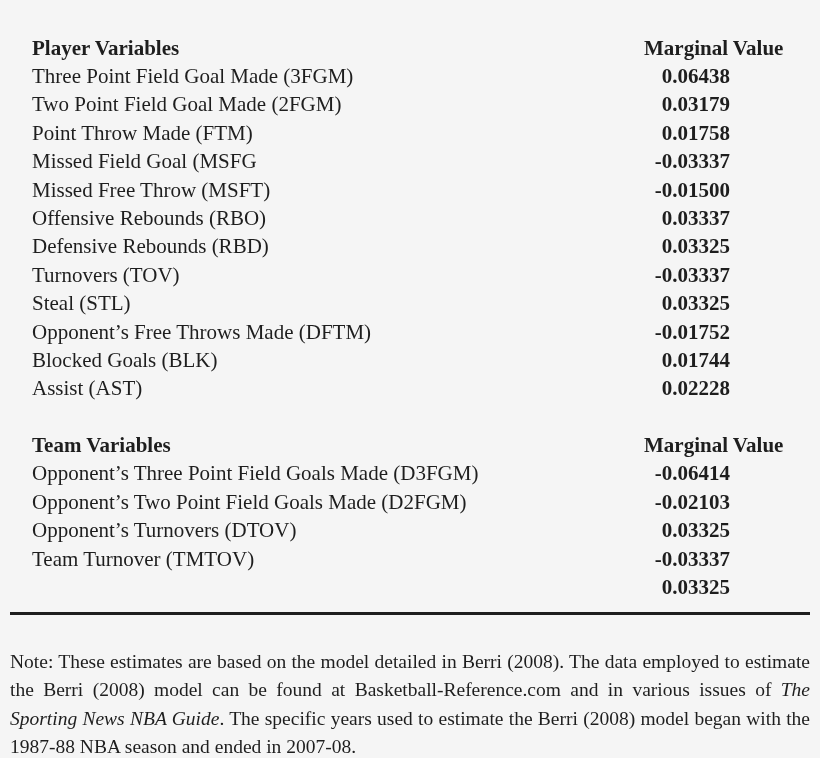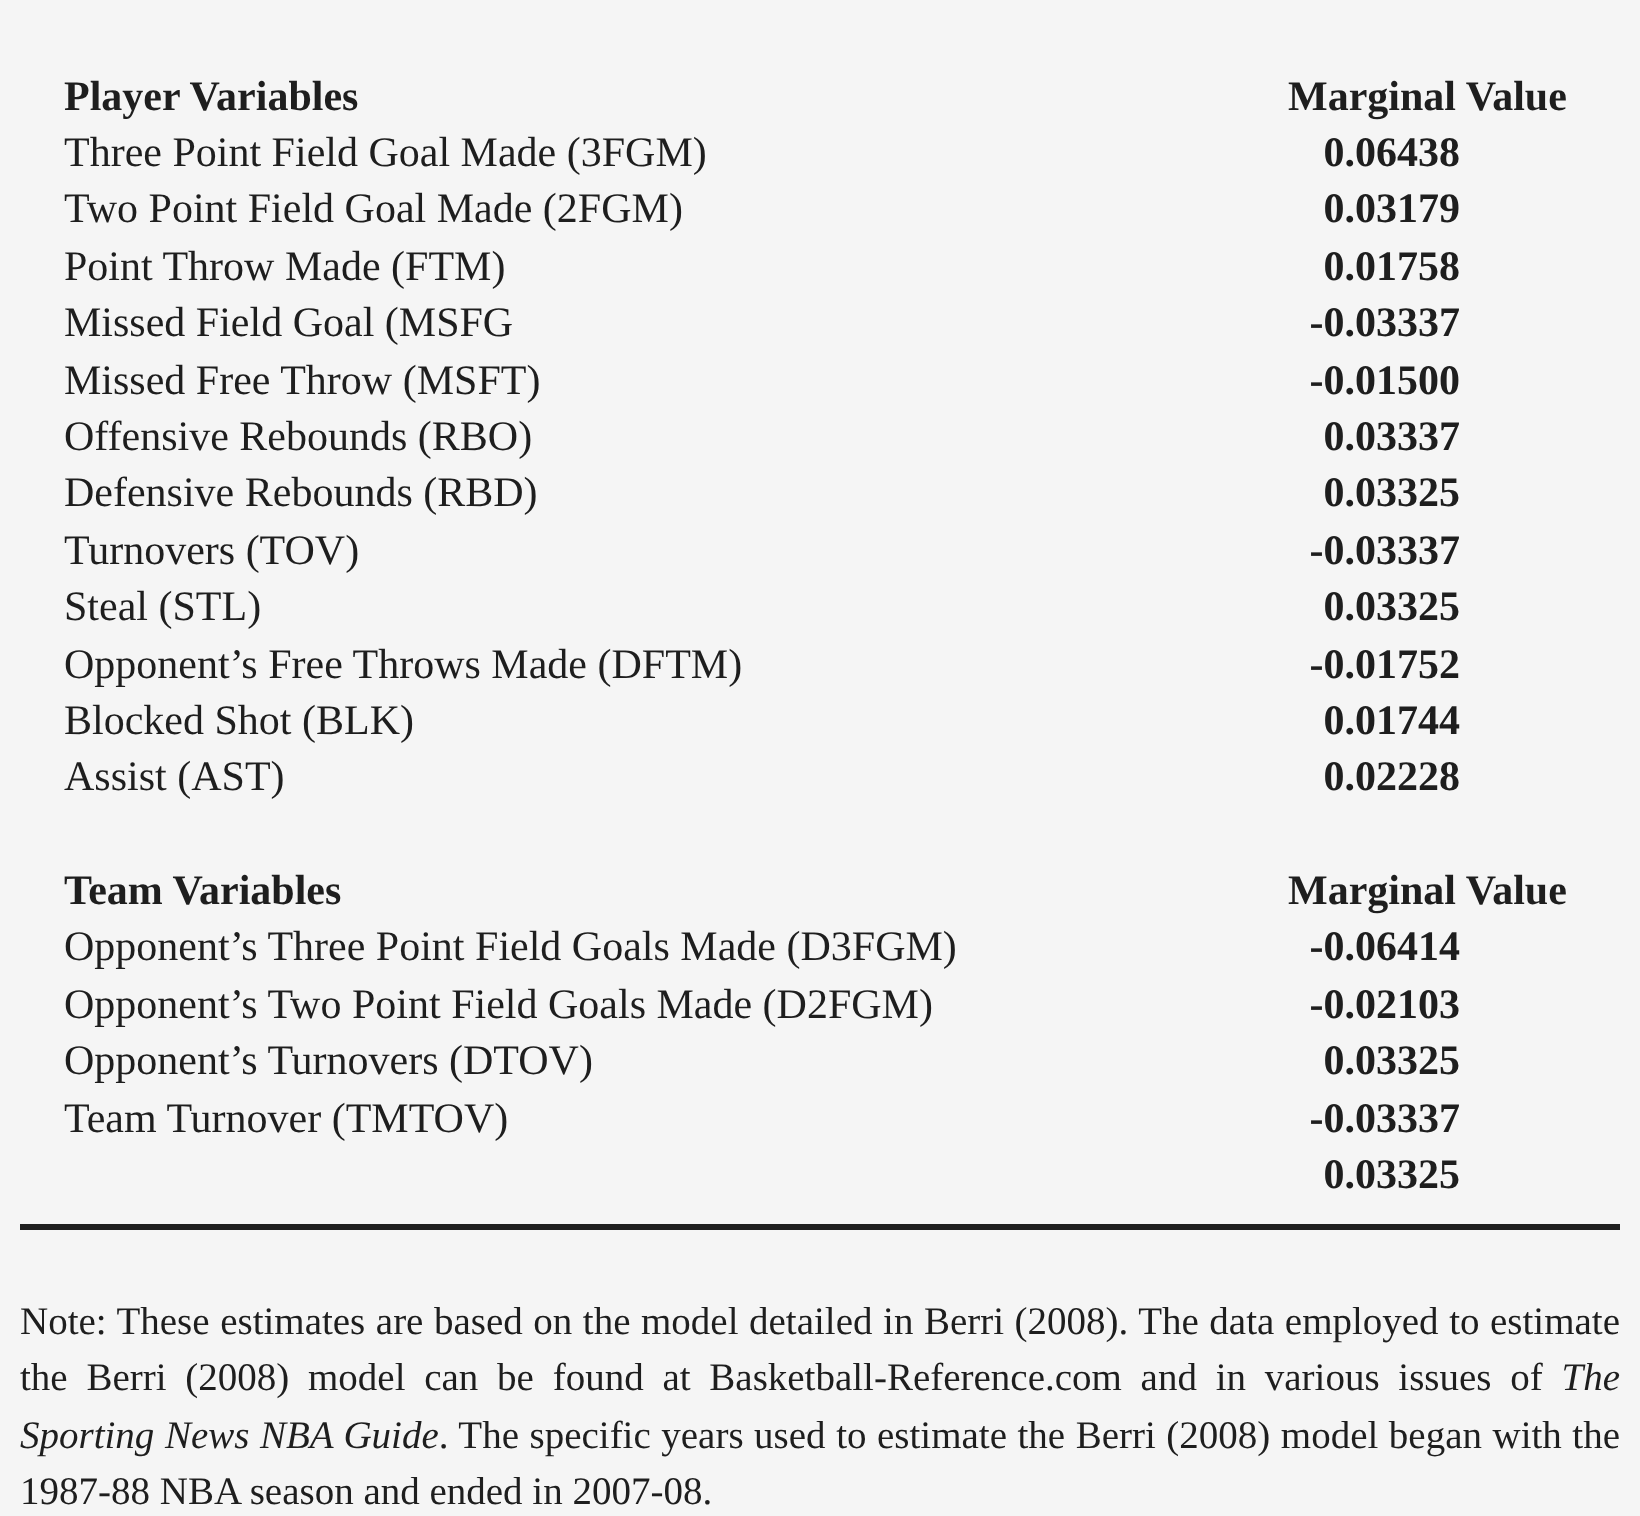--- a/index.html
+++ b/index.html
@@ -118,21 +118,21 @@
   </div>
   <div class="row" style="top:289.2px">
     <span class="label">Steal (STL)</span>
     <span class="value">0.03325</span>
   </div>
   <div class="row" style="top:317.6px">
     <span class="label">Opponent’s Free Throws Made (DFTM)</span>
     <span class="value">-0.01752</span>
   </div>
   <div class="row" style="top:346px">
-    <span class="label">Blocked Shot (BLK)</span>
+    <span class="label">Blocked Goals (BLK)</span>
     <span class="value">0.01744</span>
   </div>
   <div class="row" style="top:374.4px">
     <span class="label">Assist (AST)</span>
     <span class="value">0.02228</span>
   </div>
 
   <div class="row header" style="top:431px">
     <span class="label">Team Variables</span>
     <span class="hval">Marginal Value</span>

